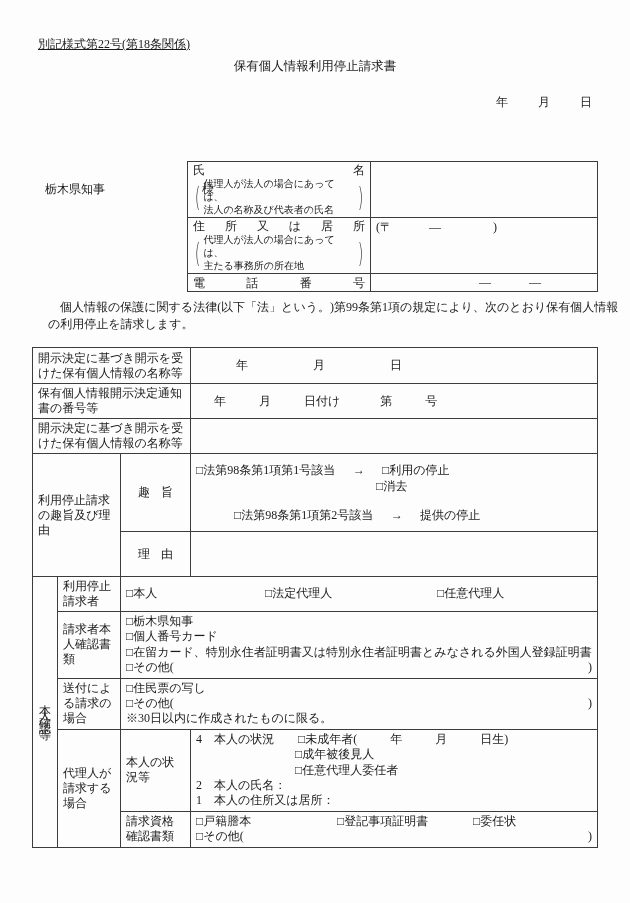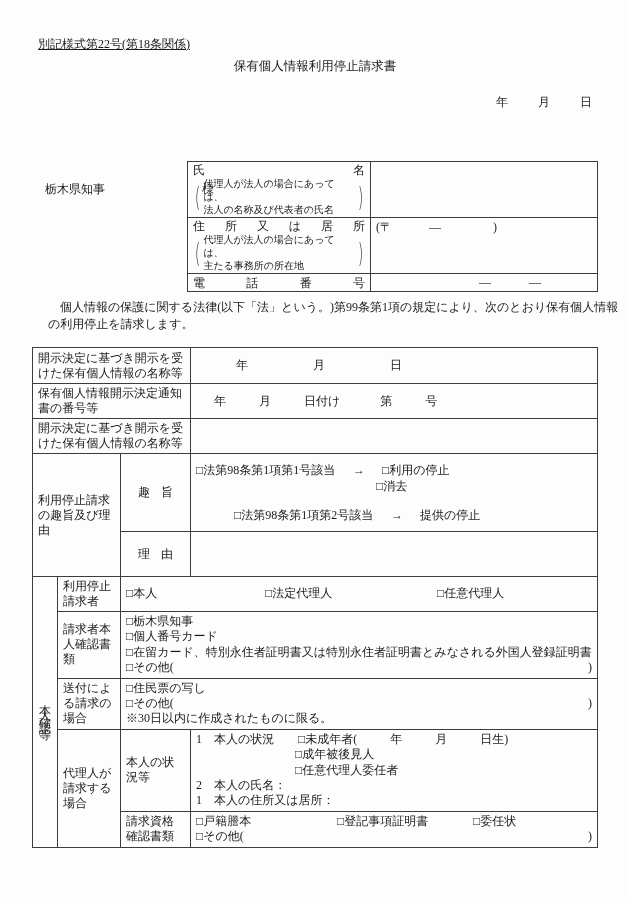--- a/index.html
+++ b/index.html
@@ -277,21 +277,21 @@
         </div>
         <div class="ckline">※30日以内に作成されたものに限る。</div>
       </td>
     </tr>
 
     <tr style="height:80px">
       <td rowspan="2" class="lbl">代理人が請求する場合</td>
       <td class="lbl">本人の状況等</td>
       <td class="val">
         <div class="ckline">
-          <span class="w100">1　本人の状況</span>
+          <span class="w100">4　本人の状況</span>
           <span>□未成年者(</span>
           <span class="ml30">年</span>
           <span class="ml30">月</span>
           <span class="ml30">日生)</span>
         </div>
         <div class="ckline ind99">□成年被後見人</div>
         <div class="ckline ind99">□任意代理人委任者</div>
         <div class="ckline">2　本人の氏名：</div>
         <div class="ckline">1　本人の住所又は居所：</div>
       </td>

